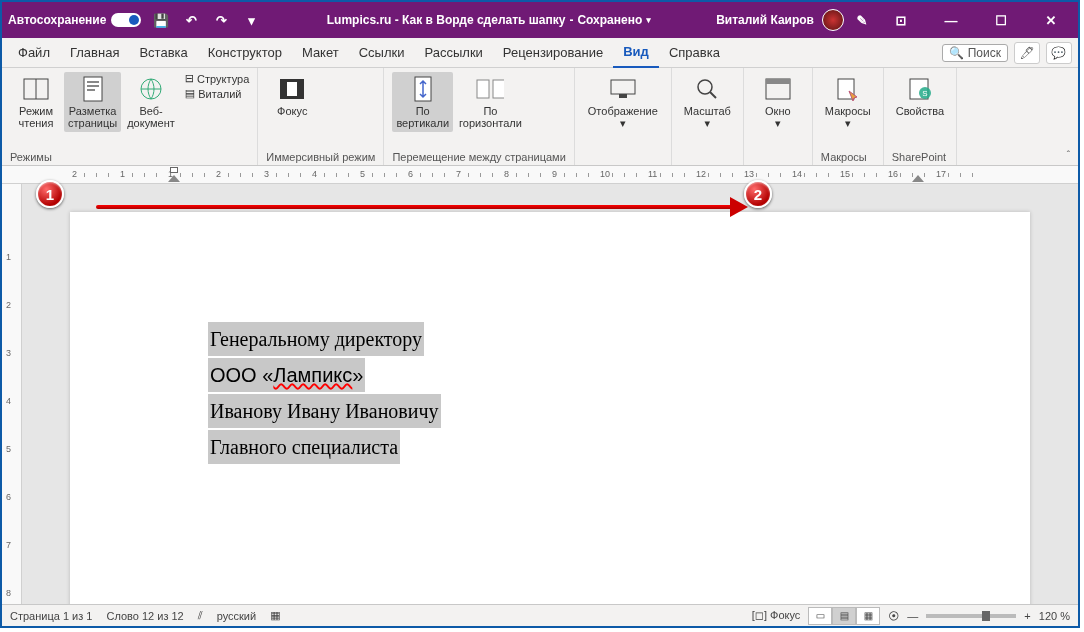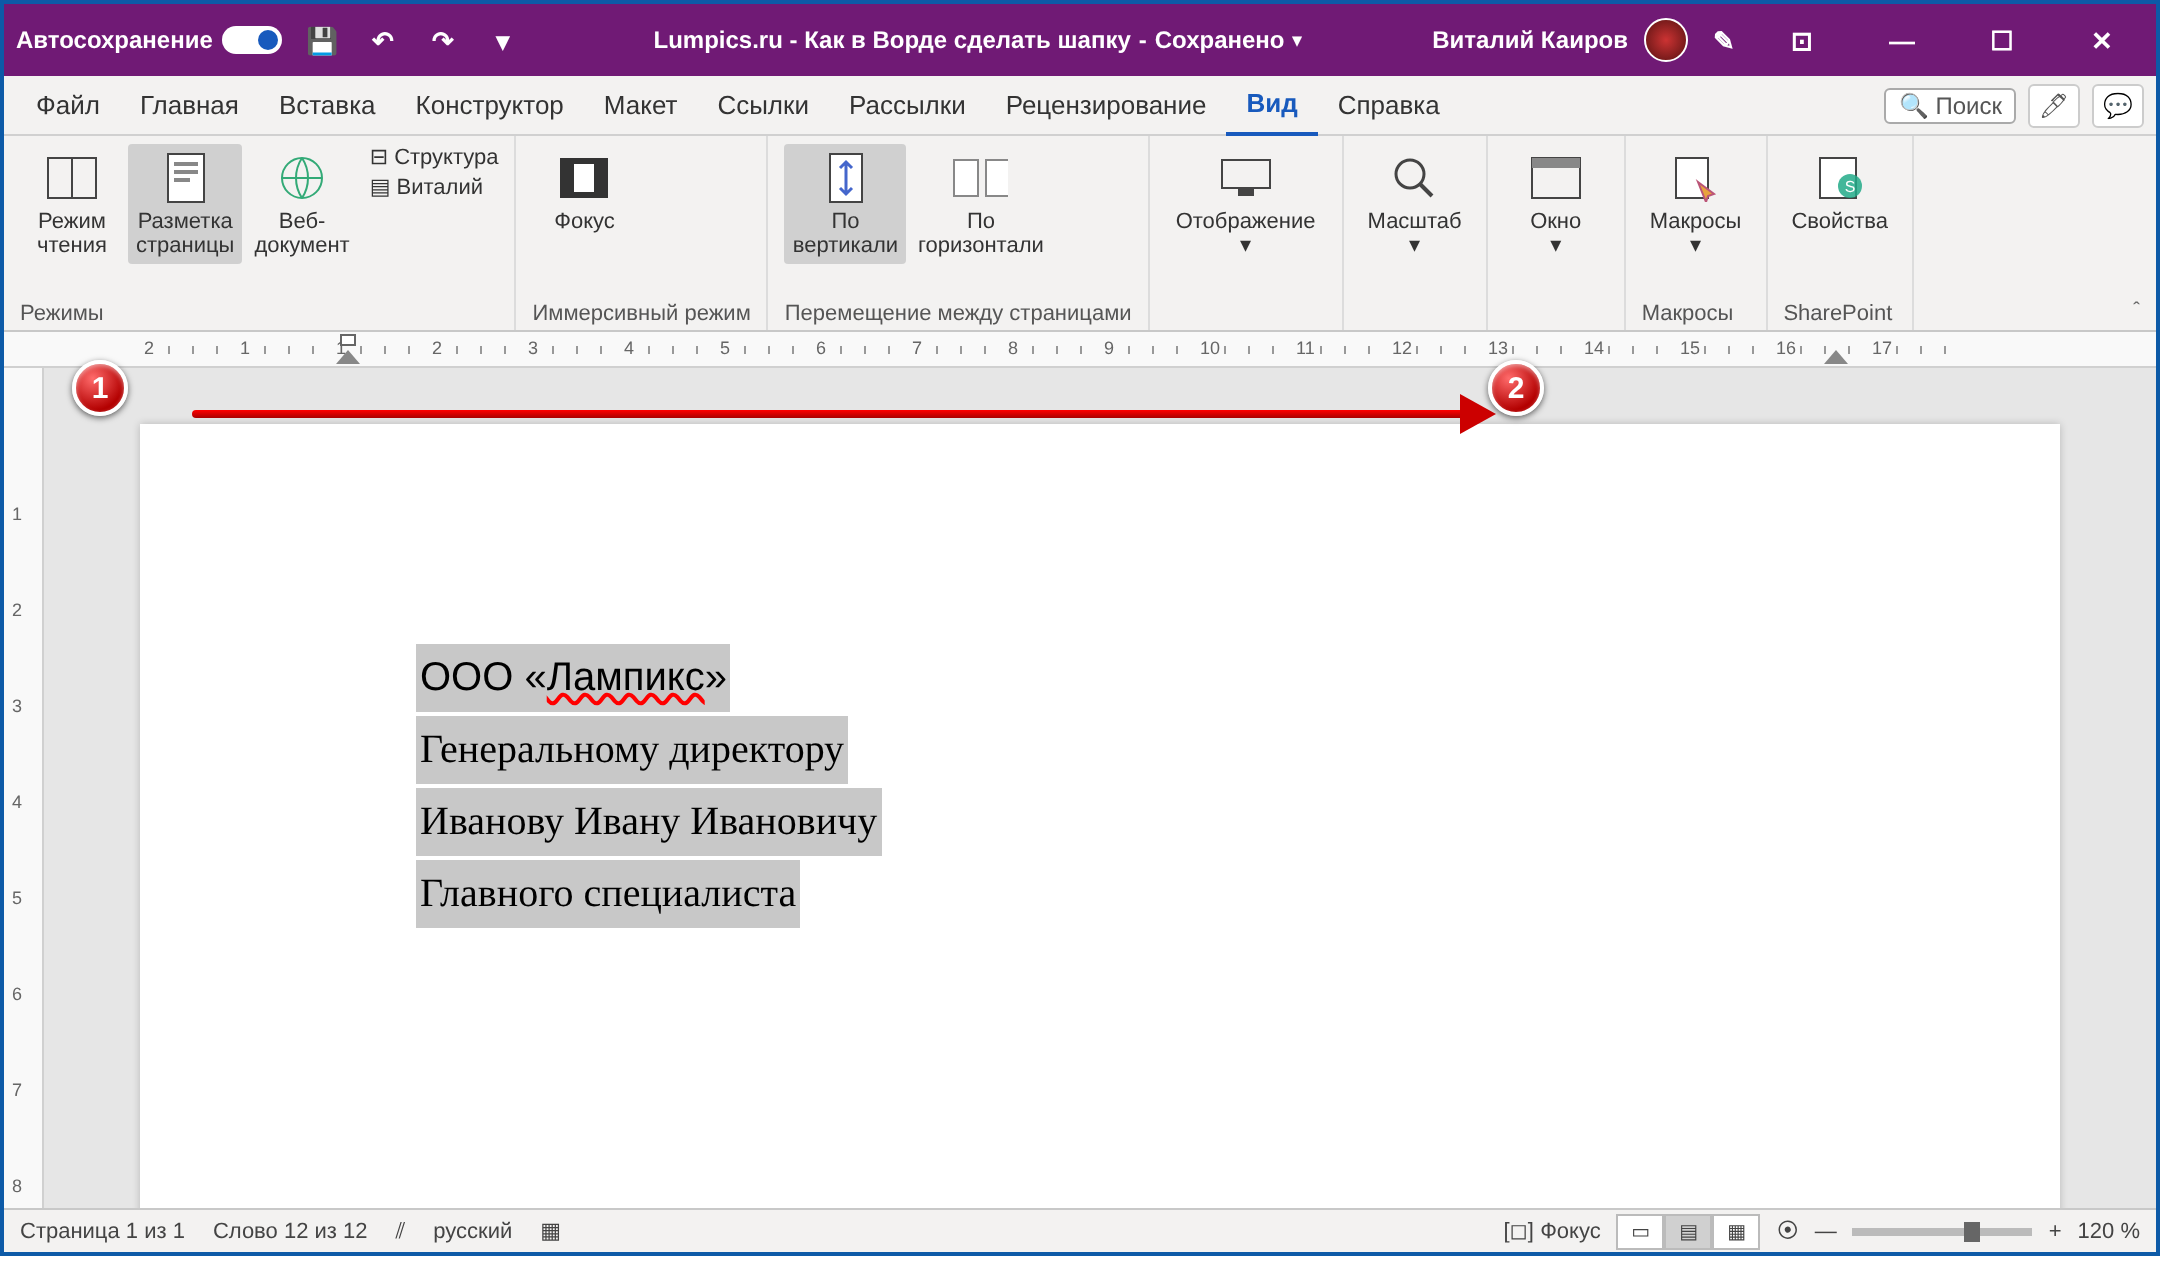--- a/index.html
+++ b/index.html
@@ -360,22 +360,22 @@
       <span style="position:absolute;top:164px;left:4px;font-size:9px;color:#666">3</span>
       <span style="position:absolute;top:212px;left:4px;font-size:9px;color:#666">4</span>
       <span style="position:absolute;top:260px;left:4px;font-size:9px;color:#666">5</span>
       <span style="position:absolute;top:308px;left:4px;font-size:9px;color:#666">6</span>
       <span style="position:absolute;top:356px;left:4px;font-size:9px;color:#666">7</span>
       <span style="position:absolute;top:404px;left:4px;font-size:9px;color:#666">8</span>
     </div>
 
 <div class="doc-area">
   <div class="page">
+    <div><span class="doc-line">Генеральному директору</span></div>
     <div><span class="doc-line"><span>ООО «</span><span class="spell">Лампикс</span><span>»</span></span></div>
-    <div><span class="doc-line">Генеральному директору</span></div>
     <div><span class="doc-line">Иванову Ивану Ивановичу</span></div>
     <div><span class="doc-line">Главного специалиста</span></div>
   </div>
 </div>
 
 <div class="arrow">
   <div class="arrow-line"></div>
   <div class="arrow-head"></div>
 </div>
 <div class="badge" style="top:178px;left:34px">1</div>

